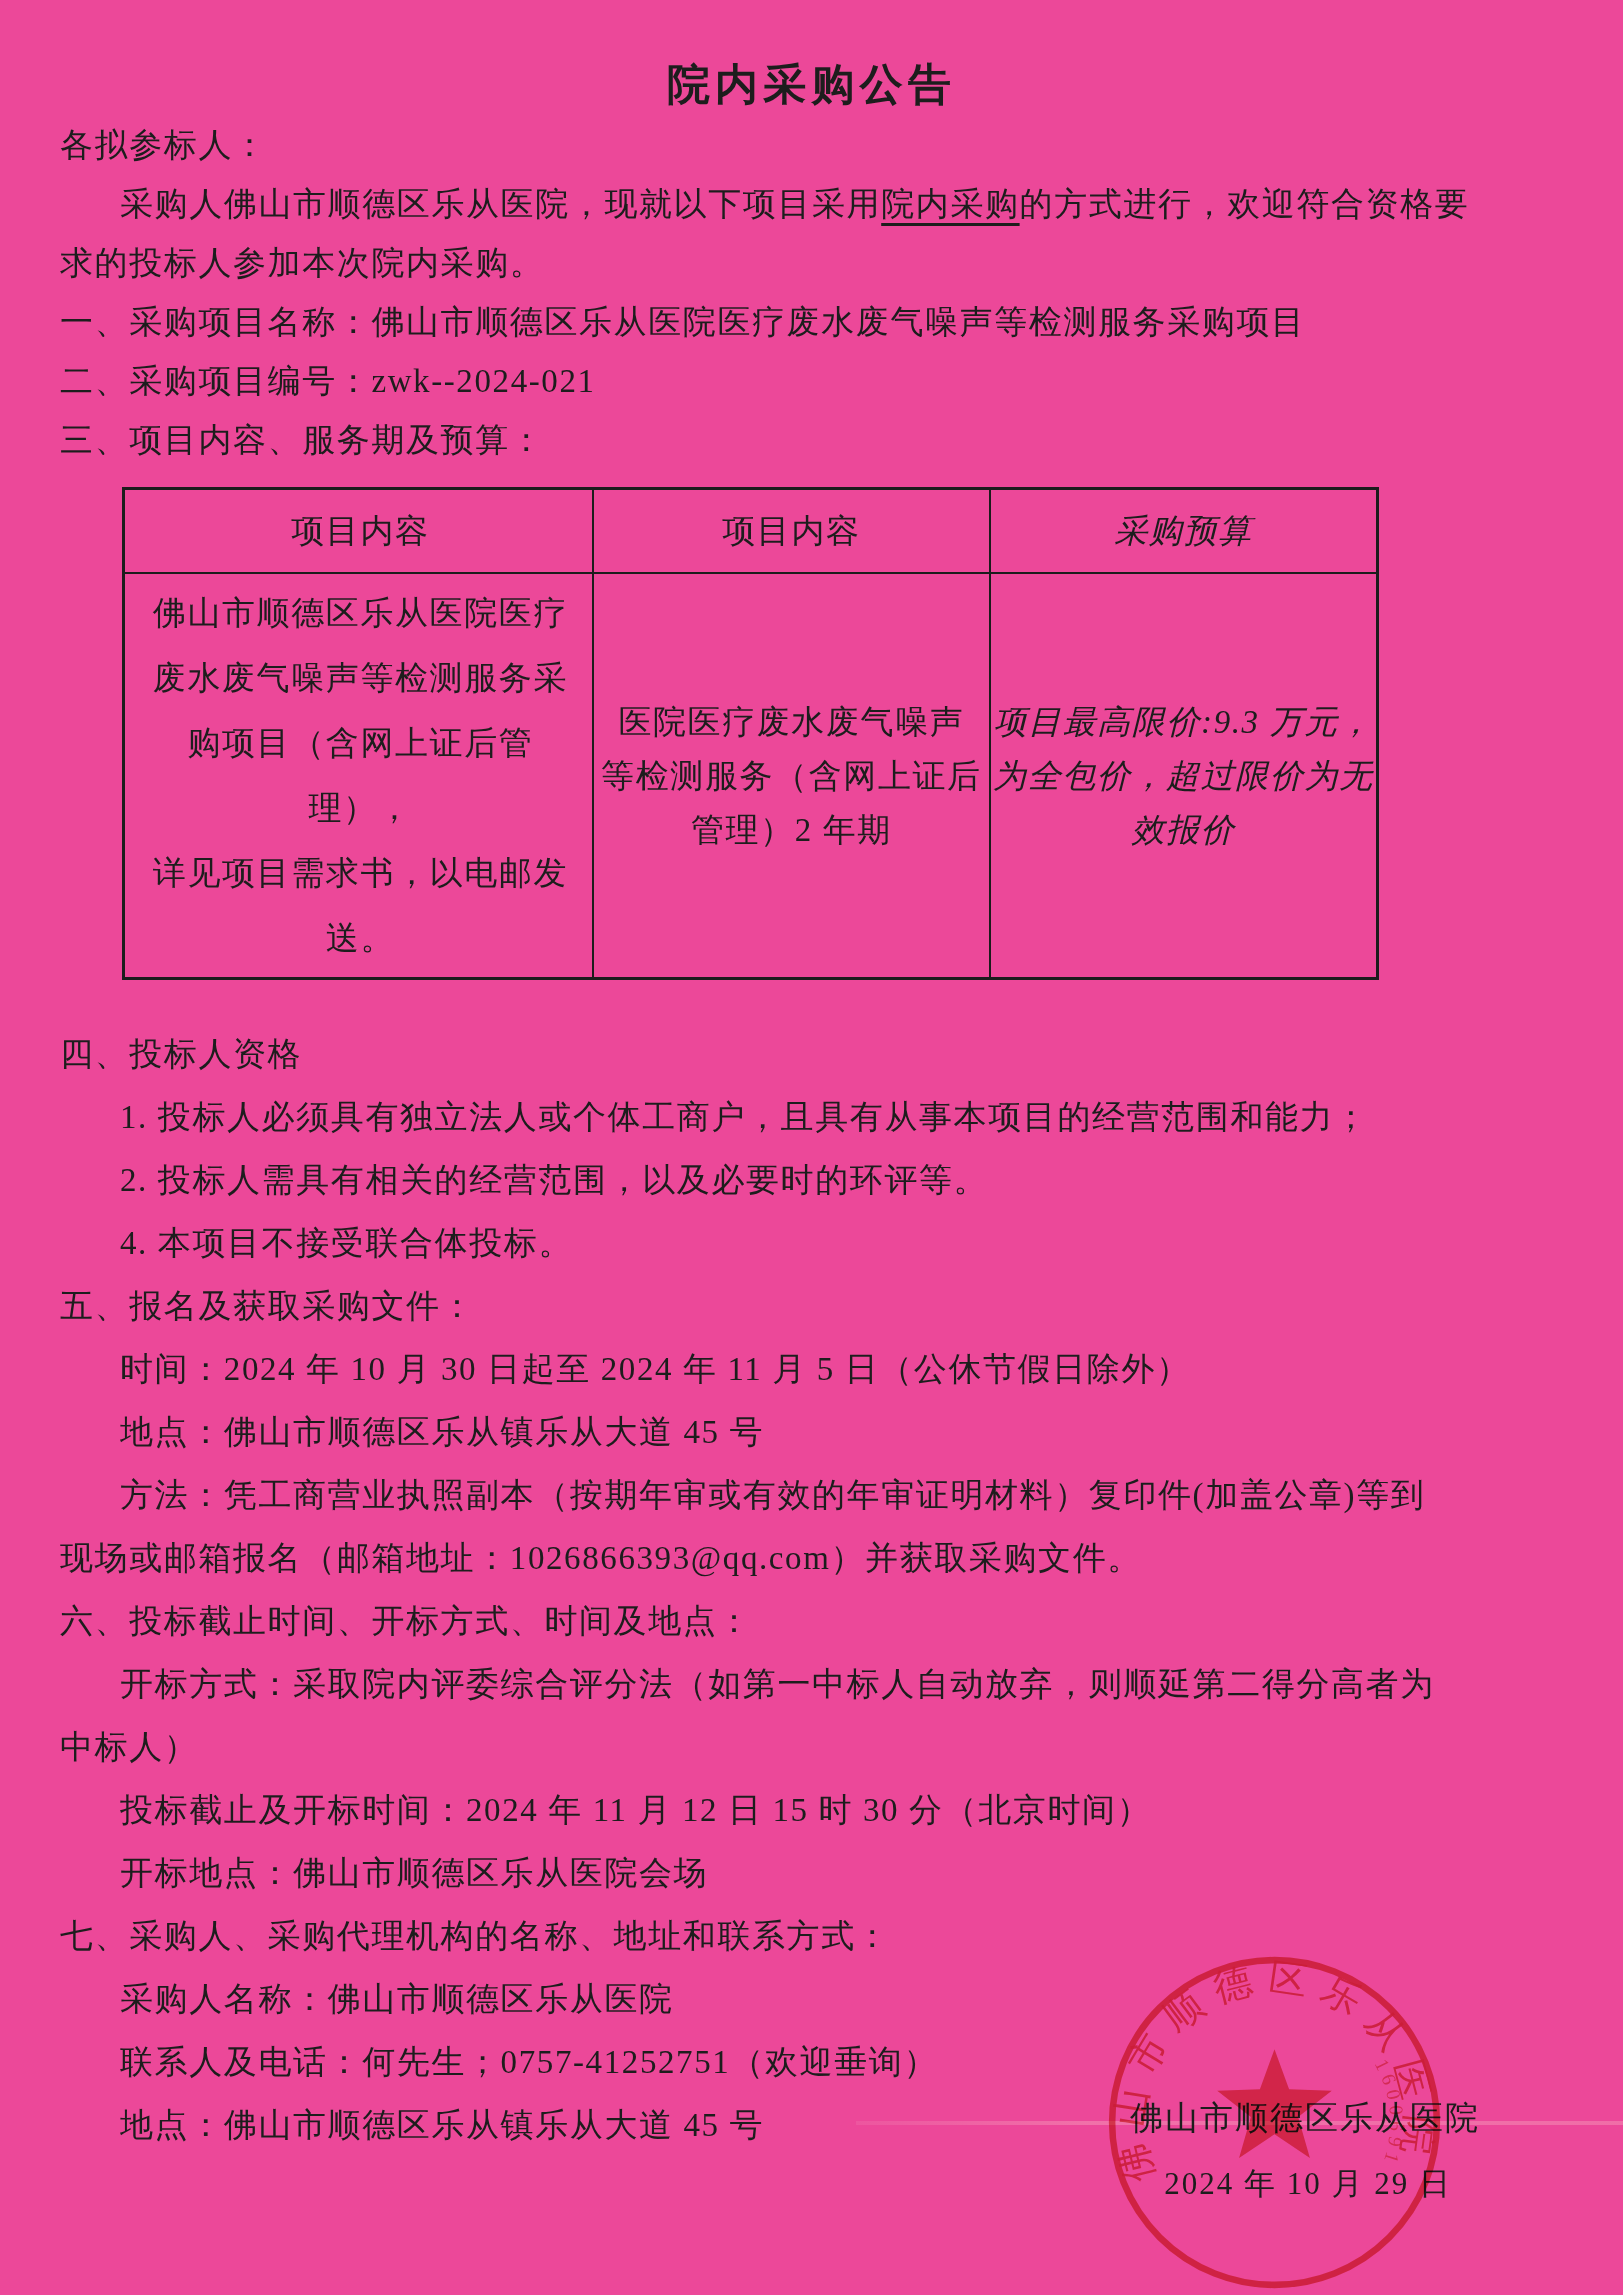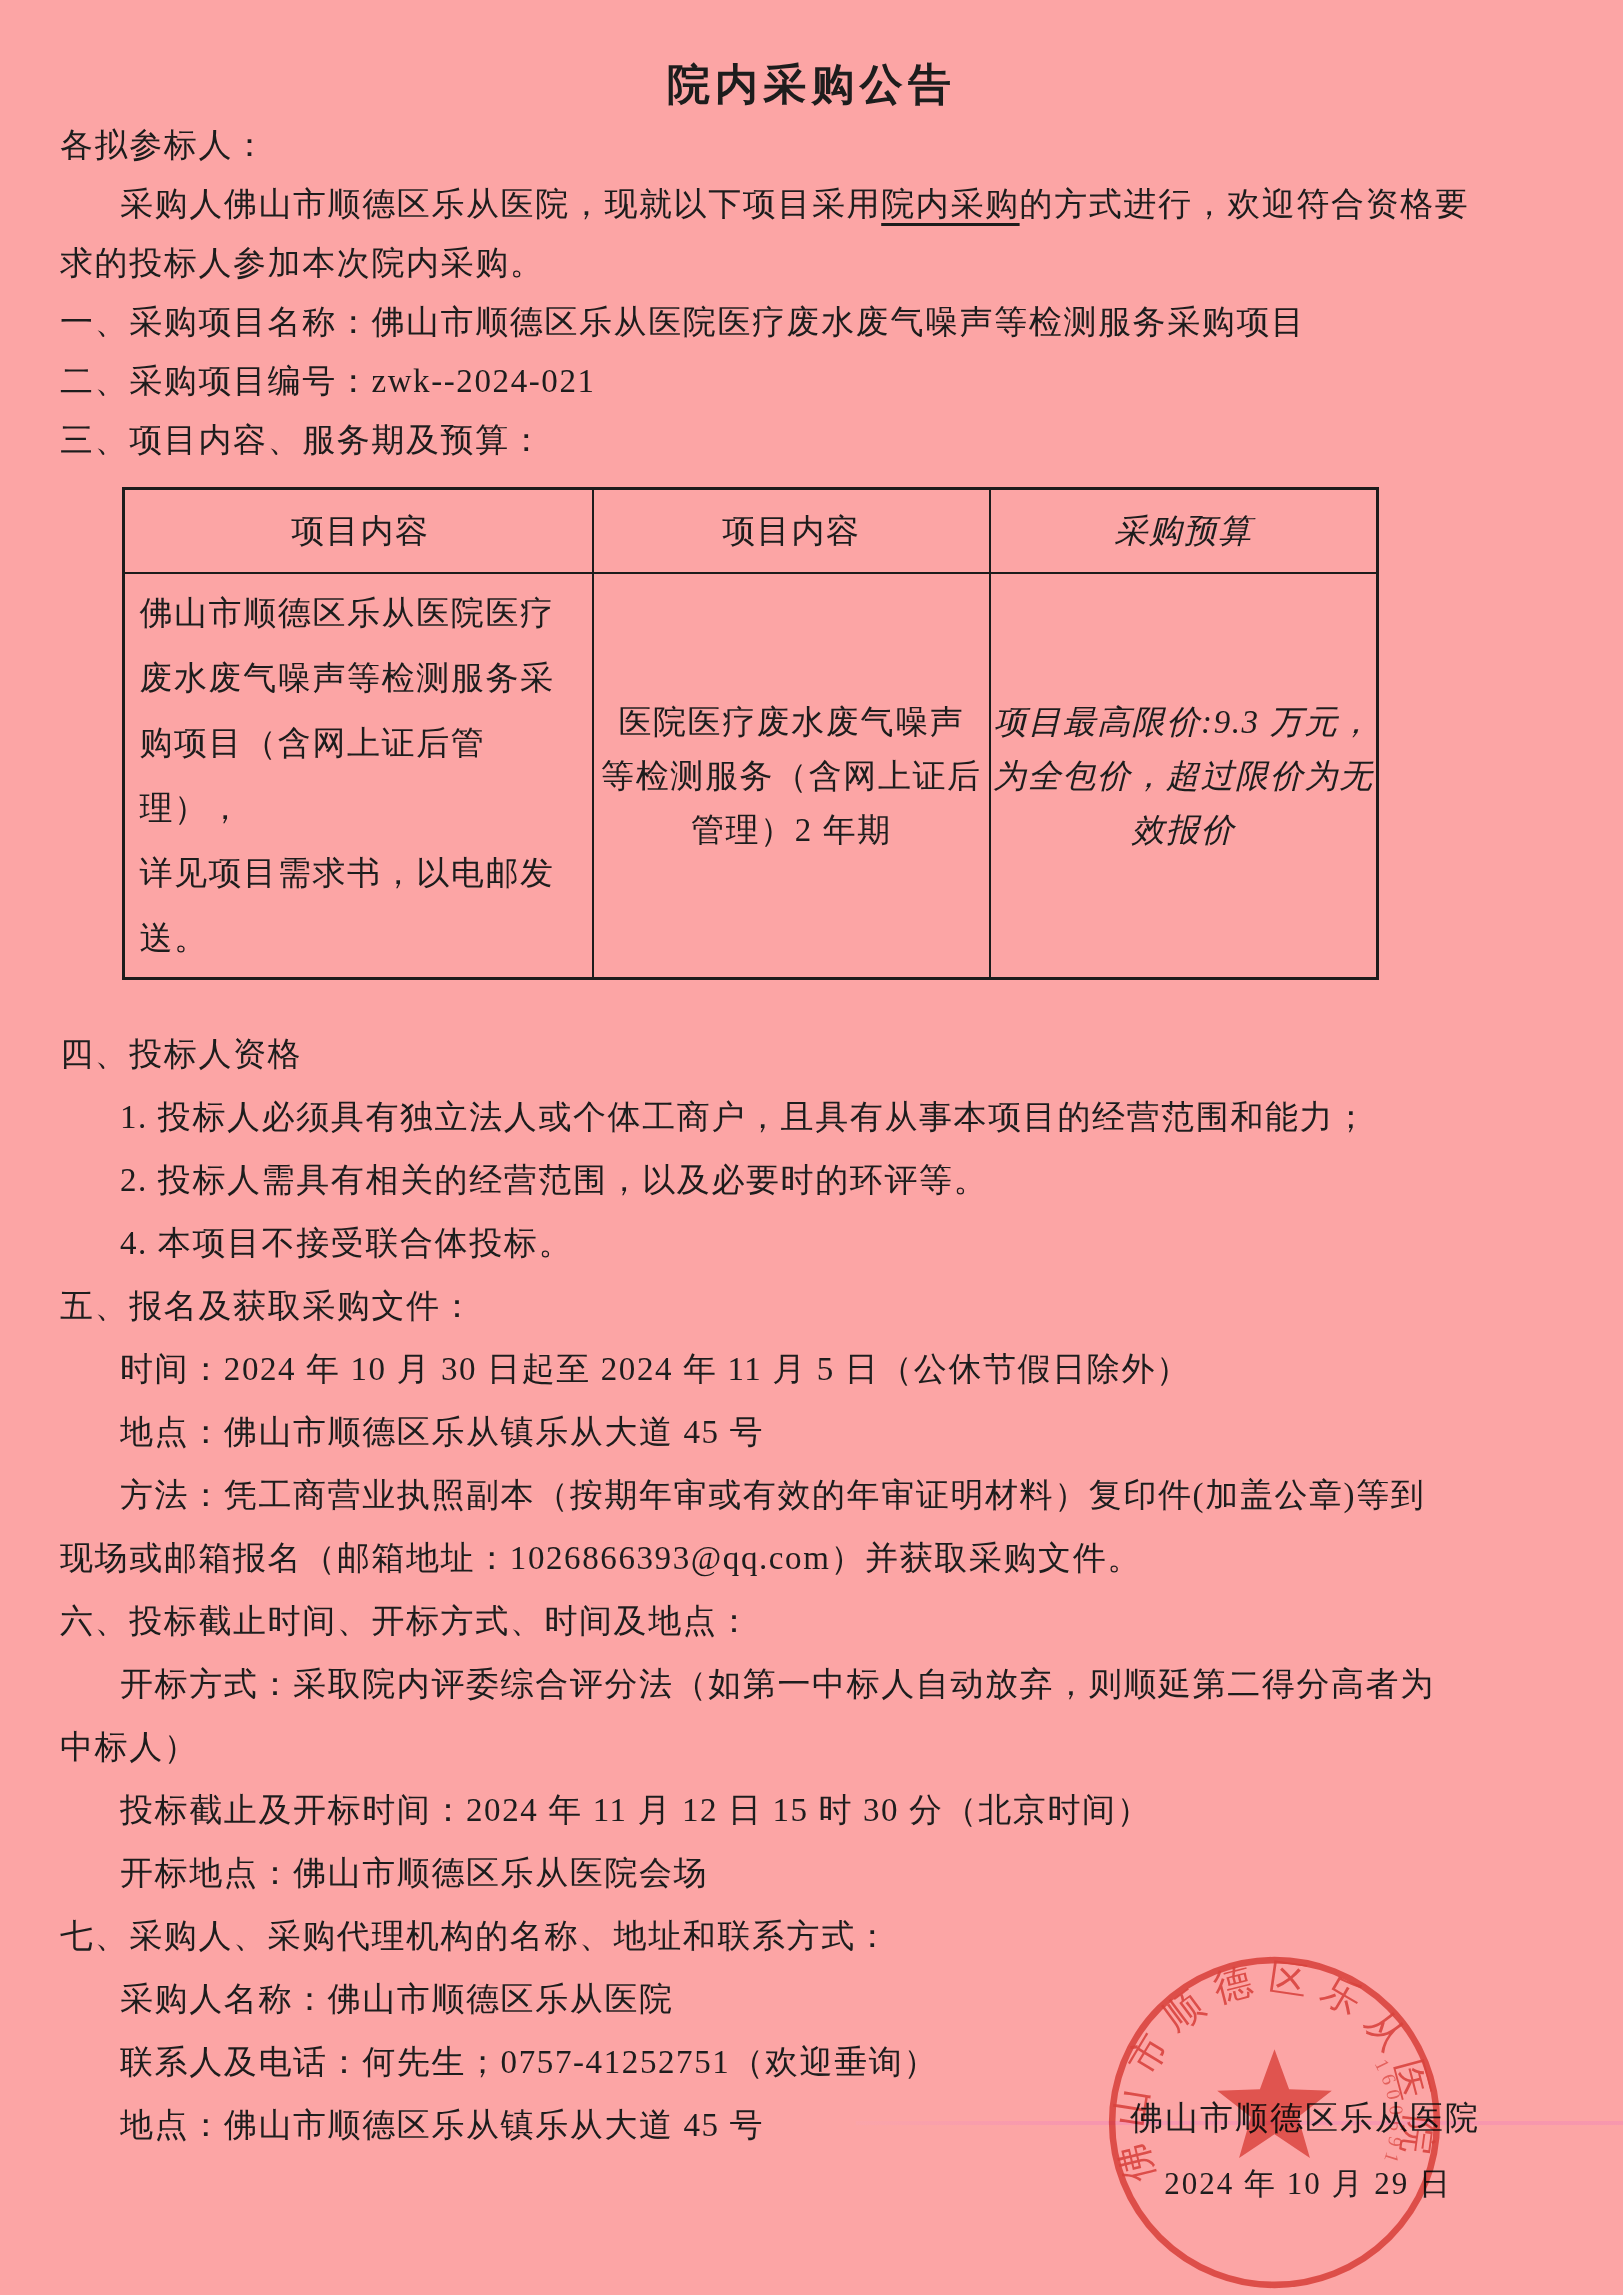--- a/index.html
+++ b/index.html
@@ -1,20 +1,20 @@
 <!DOCTYPE html>
 <html style="font-size:10.5px"><head>
 <meta charset="utf-8">
 <style>
   html,body{margin:0;padding:0;background:#ffffff;}
   .page{
     position:relative;
     width:1623px;
     height:2295px;
-    background:#fca5a5;
+    background:#ec4899;
     overflow:hidden;
     font-family:"Liberation Serif","DejaVu Serif",serif;
     color:#1d1d1d;
     font-size:33px;
     letter-spacing:1.6px;
   }
   .doc-title{
     margin-top:54px;
     text-align:center;
     font-size:43px;
@@ -39,20 +39,21 @@
   table.items{
     border-collapse:collapse;
     table-layout:fixed;
     margin:17px 0 0 62px;
     width:1217px;
   }
   table.items td{
     border:2px solid #1c1c1c;
     vertical-align:middle;
     font-size:33px;
+    text-align:center;
   }
   table.items tr.hdr td{
     height:69px;
     text-align:center;
   }
   table.items{border:3.3px solid #1c1c1c;}
   tr.bodyrow td{height:321px;}
   td.c1{width:442px;padding:6.5px 10.5px 6.5px 14.4px;text-align:left;}
   td.c2{width:393px;text-align:center;}
   td.c3{width:383px;text-align:center;font-style:italic;}

